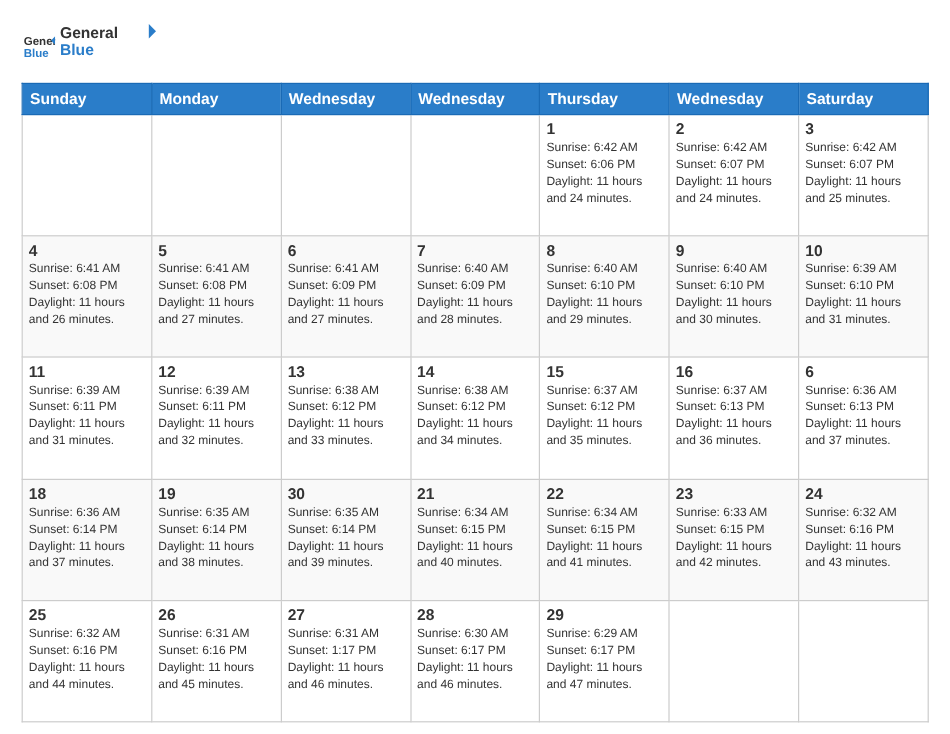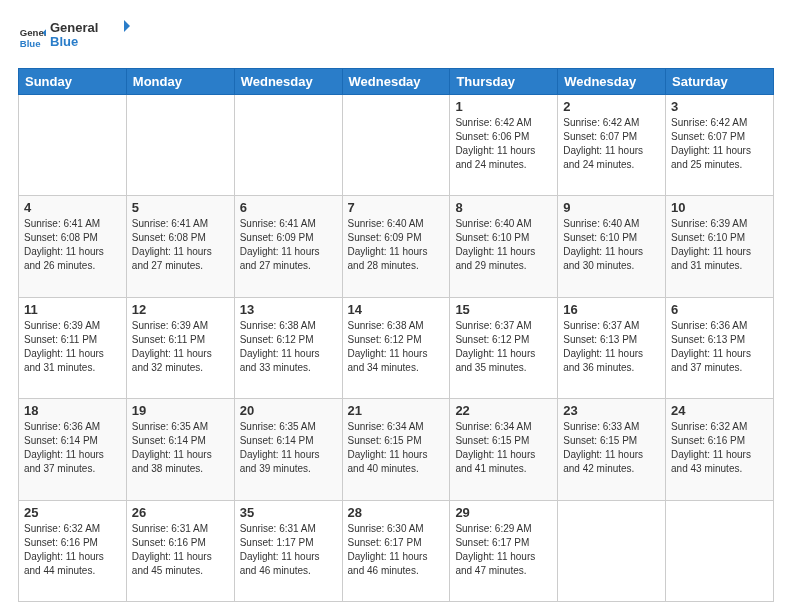--- a/index.html
+++ b/index.html
@@ -247,21 +247,21 @@
 Sunset: 6:14 PM
 Daylight: 11 hours and 37 minutes.</div>
           </td>
           <td>
             <span class="day-number">19</span>
             <div class="day-info">Sunrise: 6:35 AM
 Sunset: 6:14 PM
 Daylight: 11 hours and 38 minutes.</div>
           </td>
           <td>
-            <span class="day-number">20</span>
+            <span class="day-number">30</span>
             <div class="day-info">Sunrise: 6:35 AM
 Sunset: 6:14 PM
 Daylight: 11 hours and 39 minutes.</div>
           </td>
           <td>
             <span class="day-number">21</span>
             <div class="day-info">Sunrise: 6:34 AM
 Sunset: 6:15 PM
 Daylight: 11 hours and 40 minutes.</div>
           </td>
@@ -291,21 +291,21 @@
 Sunset: 6:16 PM
 Daylight: 11 hours and 44 minutes.</div>
           </td>
           <td>
             <span class="day-number">26</span>
             <div class="day-info">Sunrise: 6:31 AM
 Sunset: 6:16 PM
 Daylight: 11 hours and 45 minutes.</div>
           </td>
           <td>
-            <span class="day-number">35</span>
+            <span class="day-number">27</span>
             <div class="day-info">Sunrise: 6:31 AM
 Sunset: 1:17 PM
 Daylight: 11 hours and 46 minutes.</div>
           </td>
           <td>
             <span class="day-number">28</span>
             <div class="day-info">Sunrise: 6:30 AM
 Sunset: 6:17 PM
 Daylight: 11 hours and 46 minutes.</div>
           </td>

